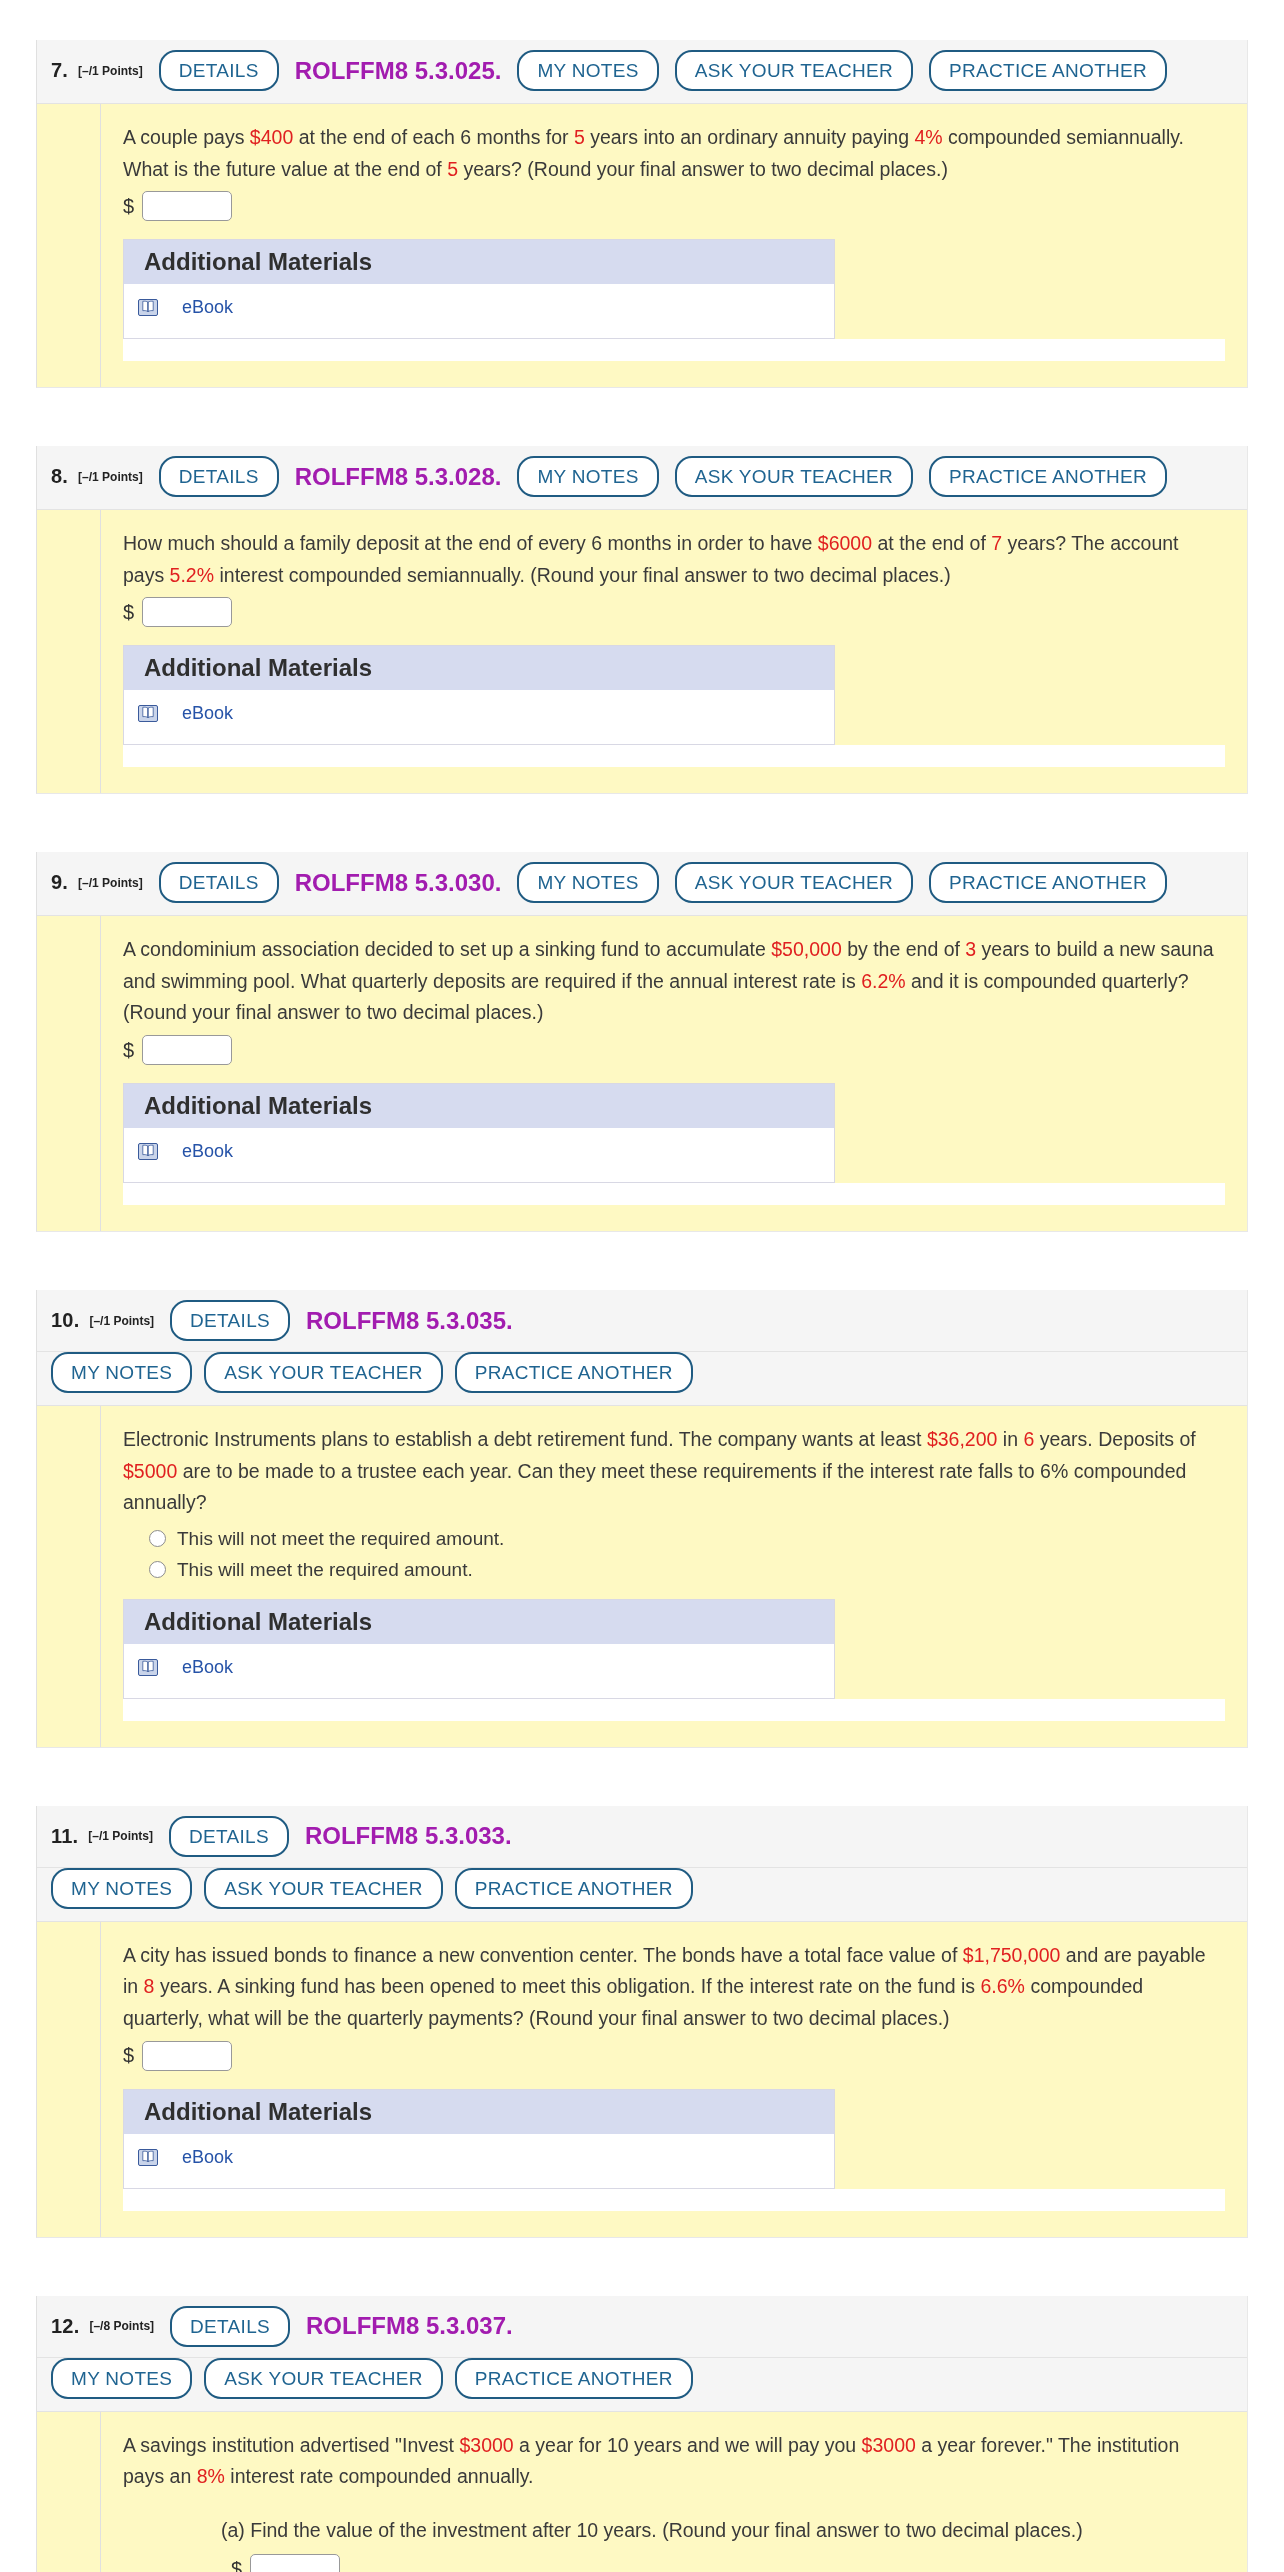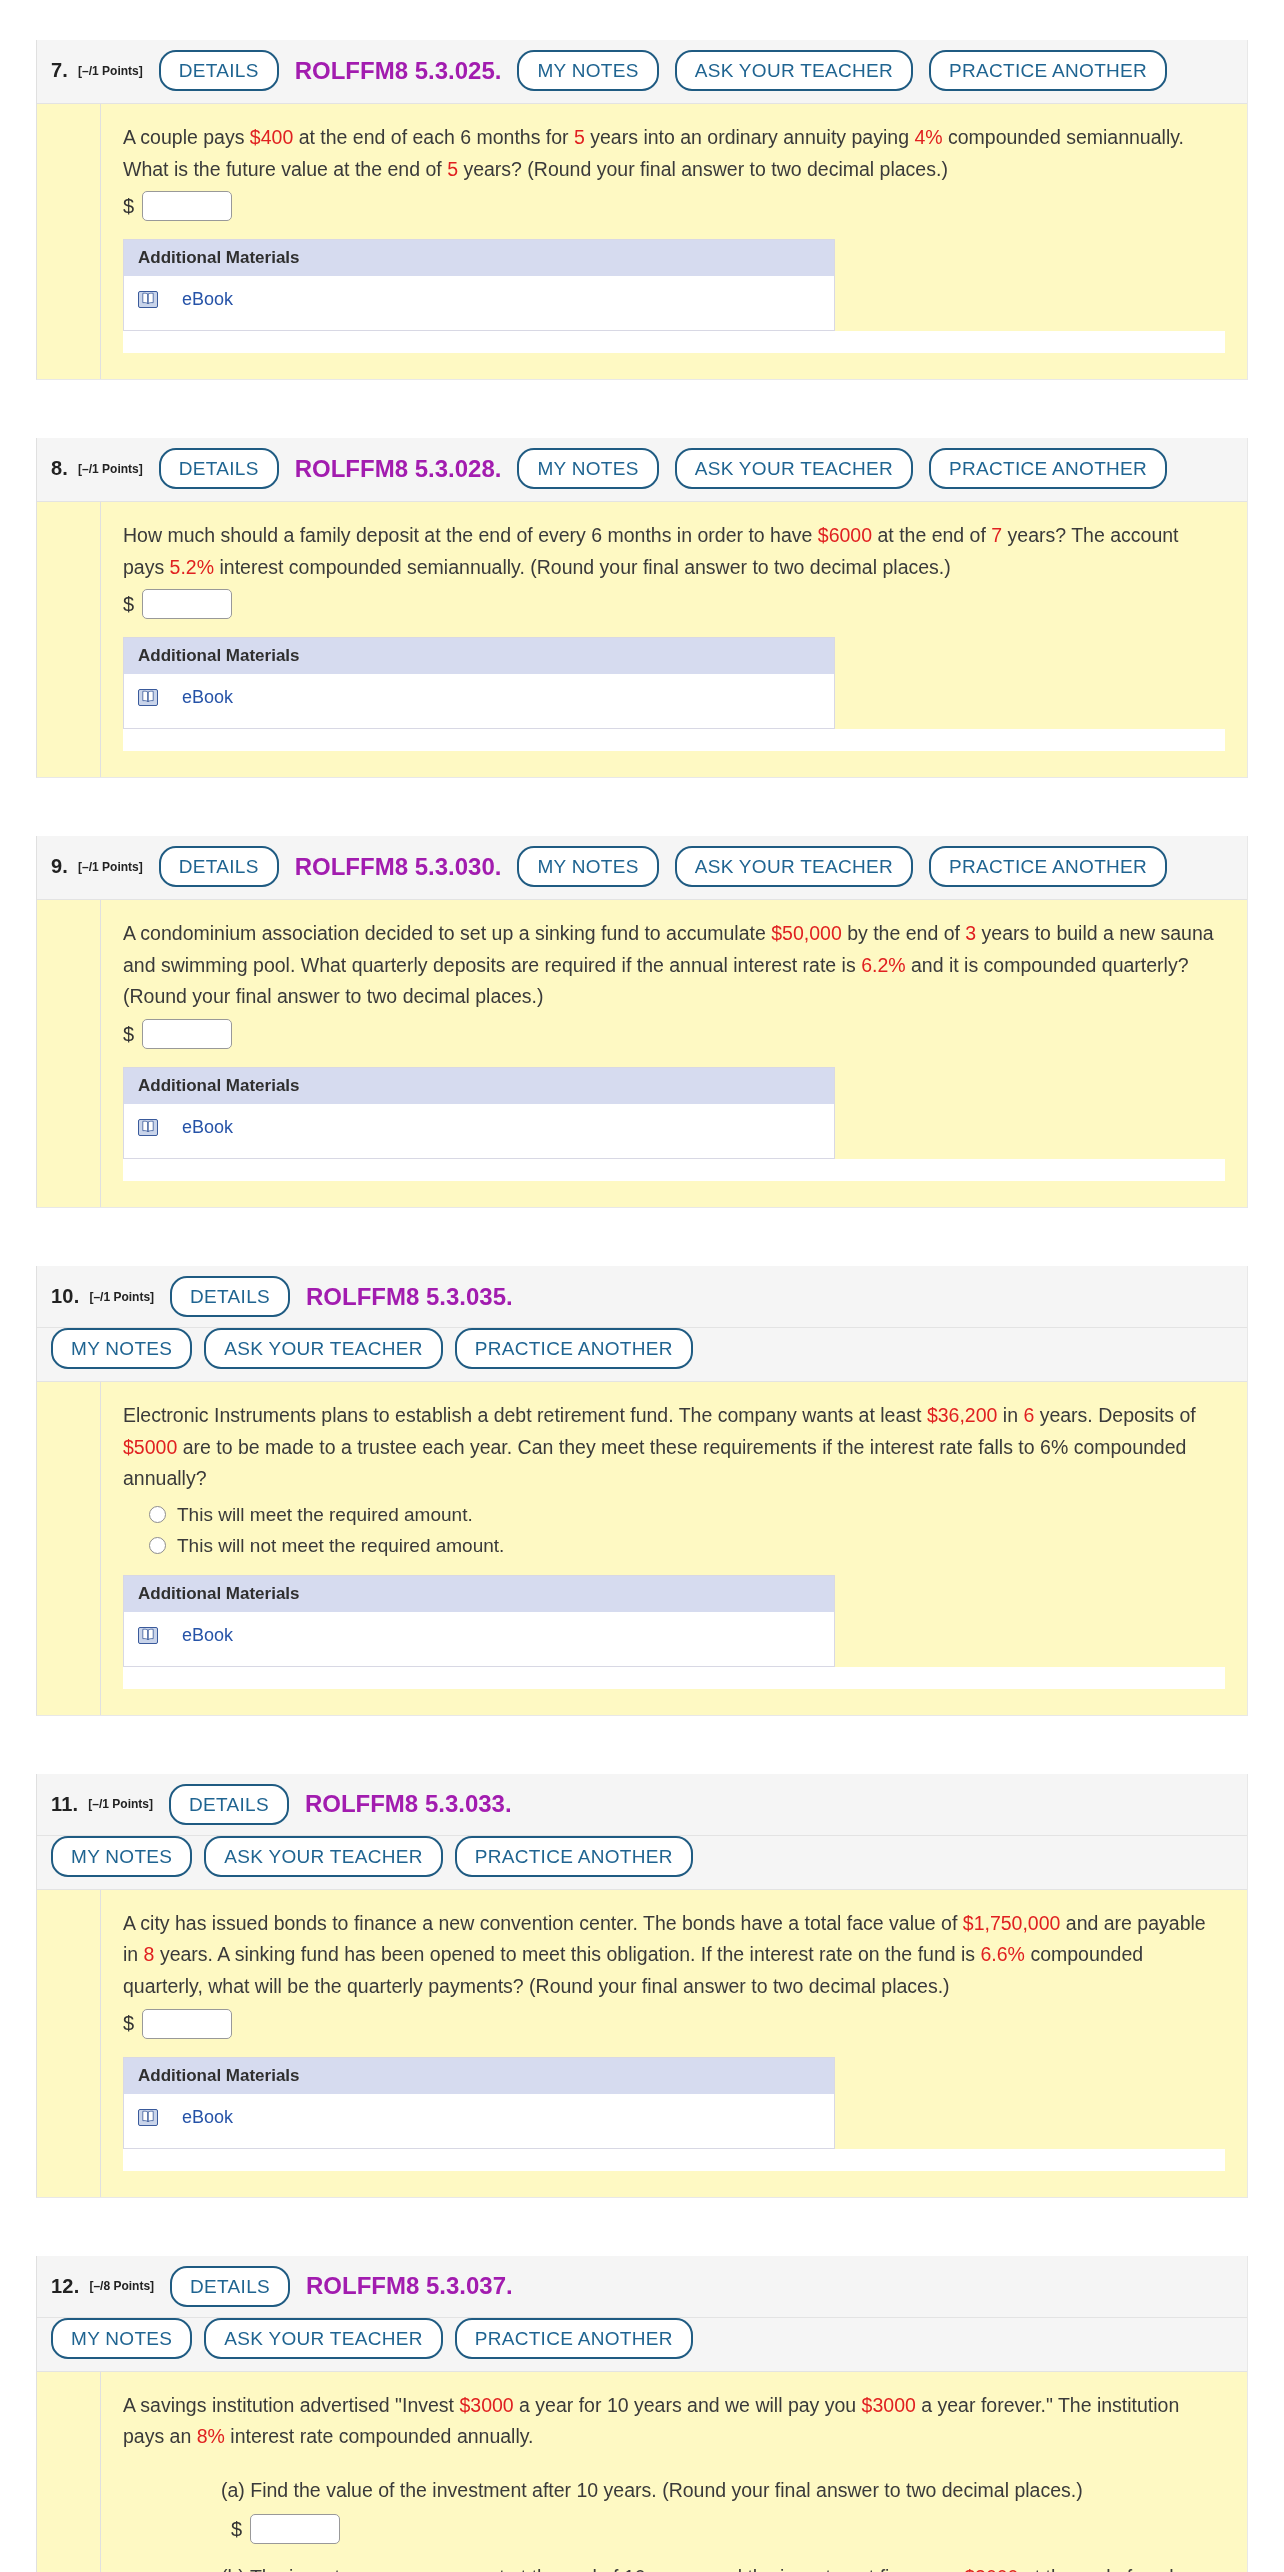--- a/index.html
+++ b/index.html
@@ -147,23 +147,23 @@
 
   
   .addmat {
     margin-top: 18px;
     width: 712px;
     border: 1px solid #d8d8e4;
     background: #ffffff;
   }
   .addmat-head {
     background: #d6dbef;
-    padding: 8px 14px;
+    padding: 8px 20px;
     font-weight: bold;
-    font-size: 17px;
+    font-size: 24px;
     color: #2f2f2f;
   }
   .addmat-body { padding: 13px 14px 18px 14px; }
   .ebook-link {
     display: inline-flex;
     align-items: center;
     gap: 24px;
     color: #2653a8;
     font-size: 18px;
     text-decoration: none;
@@ -303,25 +303,25 @@
           <button class="btn">MY NOTES</button>
           <button class="btn">ASK YOUR TEACHER</button>
           <button class="btn">PRACTICE ANOTHER</button>
         </div>
         <div class="qbody">
           <div class="qbody-gutter"></div>
           <div class="qbody-inner">
             <div class="qtext">Electronic Instruments plans to establish a debt retirement fund. The company wants at least <span class="hl">$36,200</span> in <span class="hl">6</span> years. Deposits of <span class="hl">$5000</span> are to be made to a trustee each year. Can they meet these requirements if the interest rate falls to 6% compounded annually?</div>
             <div class="radio-row">
               <span class="radio"></span>
-              <span>This will meet the required amount.</span>
+              <span>This will not meet the required amount.</span>
             </div>
             <div class="radio-row">
               <span class="radio"></span>
-              <span>This will not meet the required amount.</span>
+              <span>This will meet the required amount.</span>
             </div>
             <div class="addmat">
               <div class="addmat-head">Additional Materials</div>
               <div class="addmat-body"><a class="ebook-link">
                   <span class="ebook-icon"><svg viewBox="0 0 20 17" width="20" height="17">
                       <rect x="0.5" y="0.5" width="19" height="16" rx="1.5" fill="#c9d4ea" stroke="#3a5a9b"></rect>
                       <path d="M10 3.2c-1.6-1-3.4-1.2-5.2-0.9v9.4c1.8-0.3 3.6-0.1 5.2 0.9V3.2z" fill="#ffffff" stroke="#3a5a9b" stroke-width="0.8"></path>
                       <path d="M10 3.2c1.6-1 3.4-1.2 5.2-0.9v9.4c-1.8-0.3-3.6-0.1-5.2 0.9V3.2z" fill="#ffffff" stroke="#3a5a9b" stroke-width="0.8"></path>
                       <line x1="10" y1="3.2" x2="10" y2="12.6" stroke="#3a5a9b" stroke-width="0.9"></line>
                     </svg></span>

